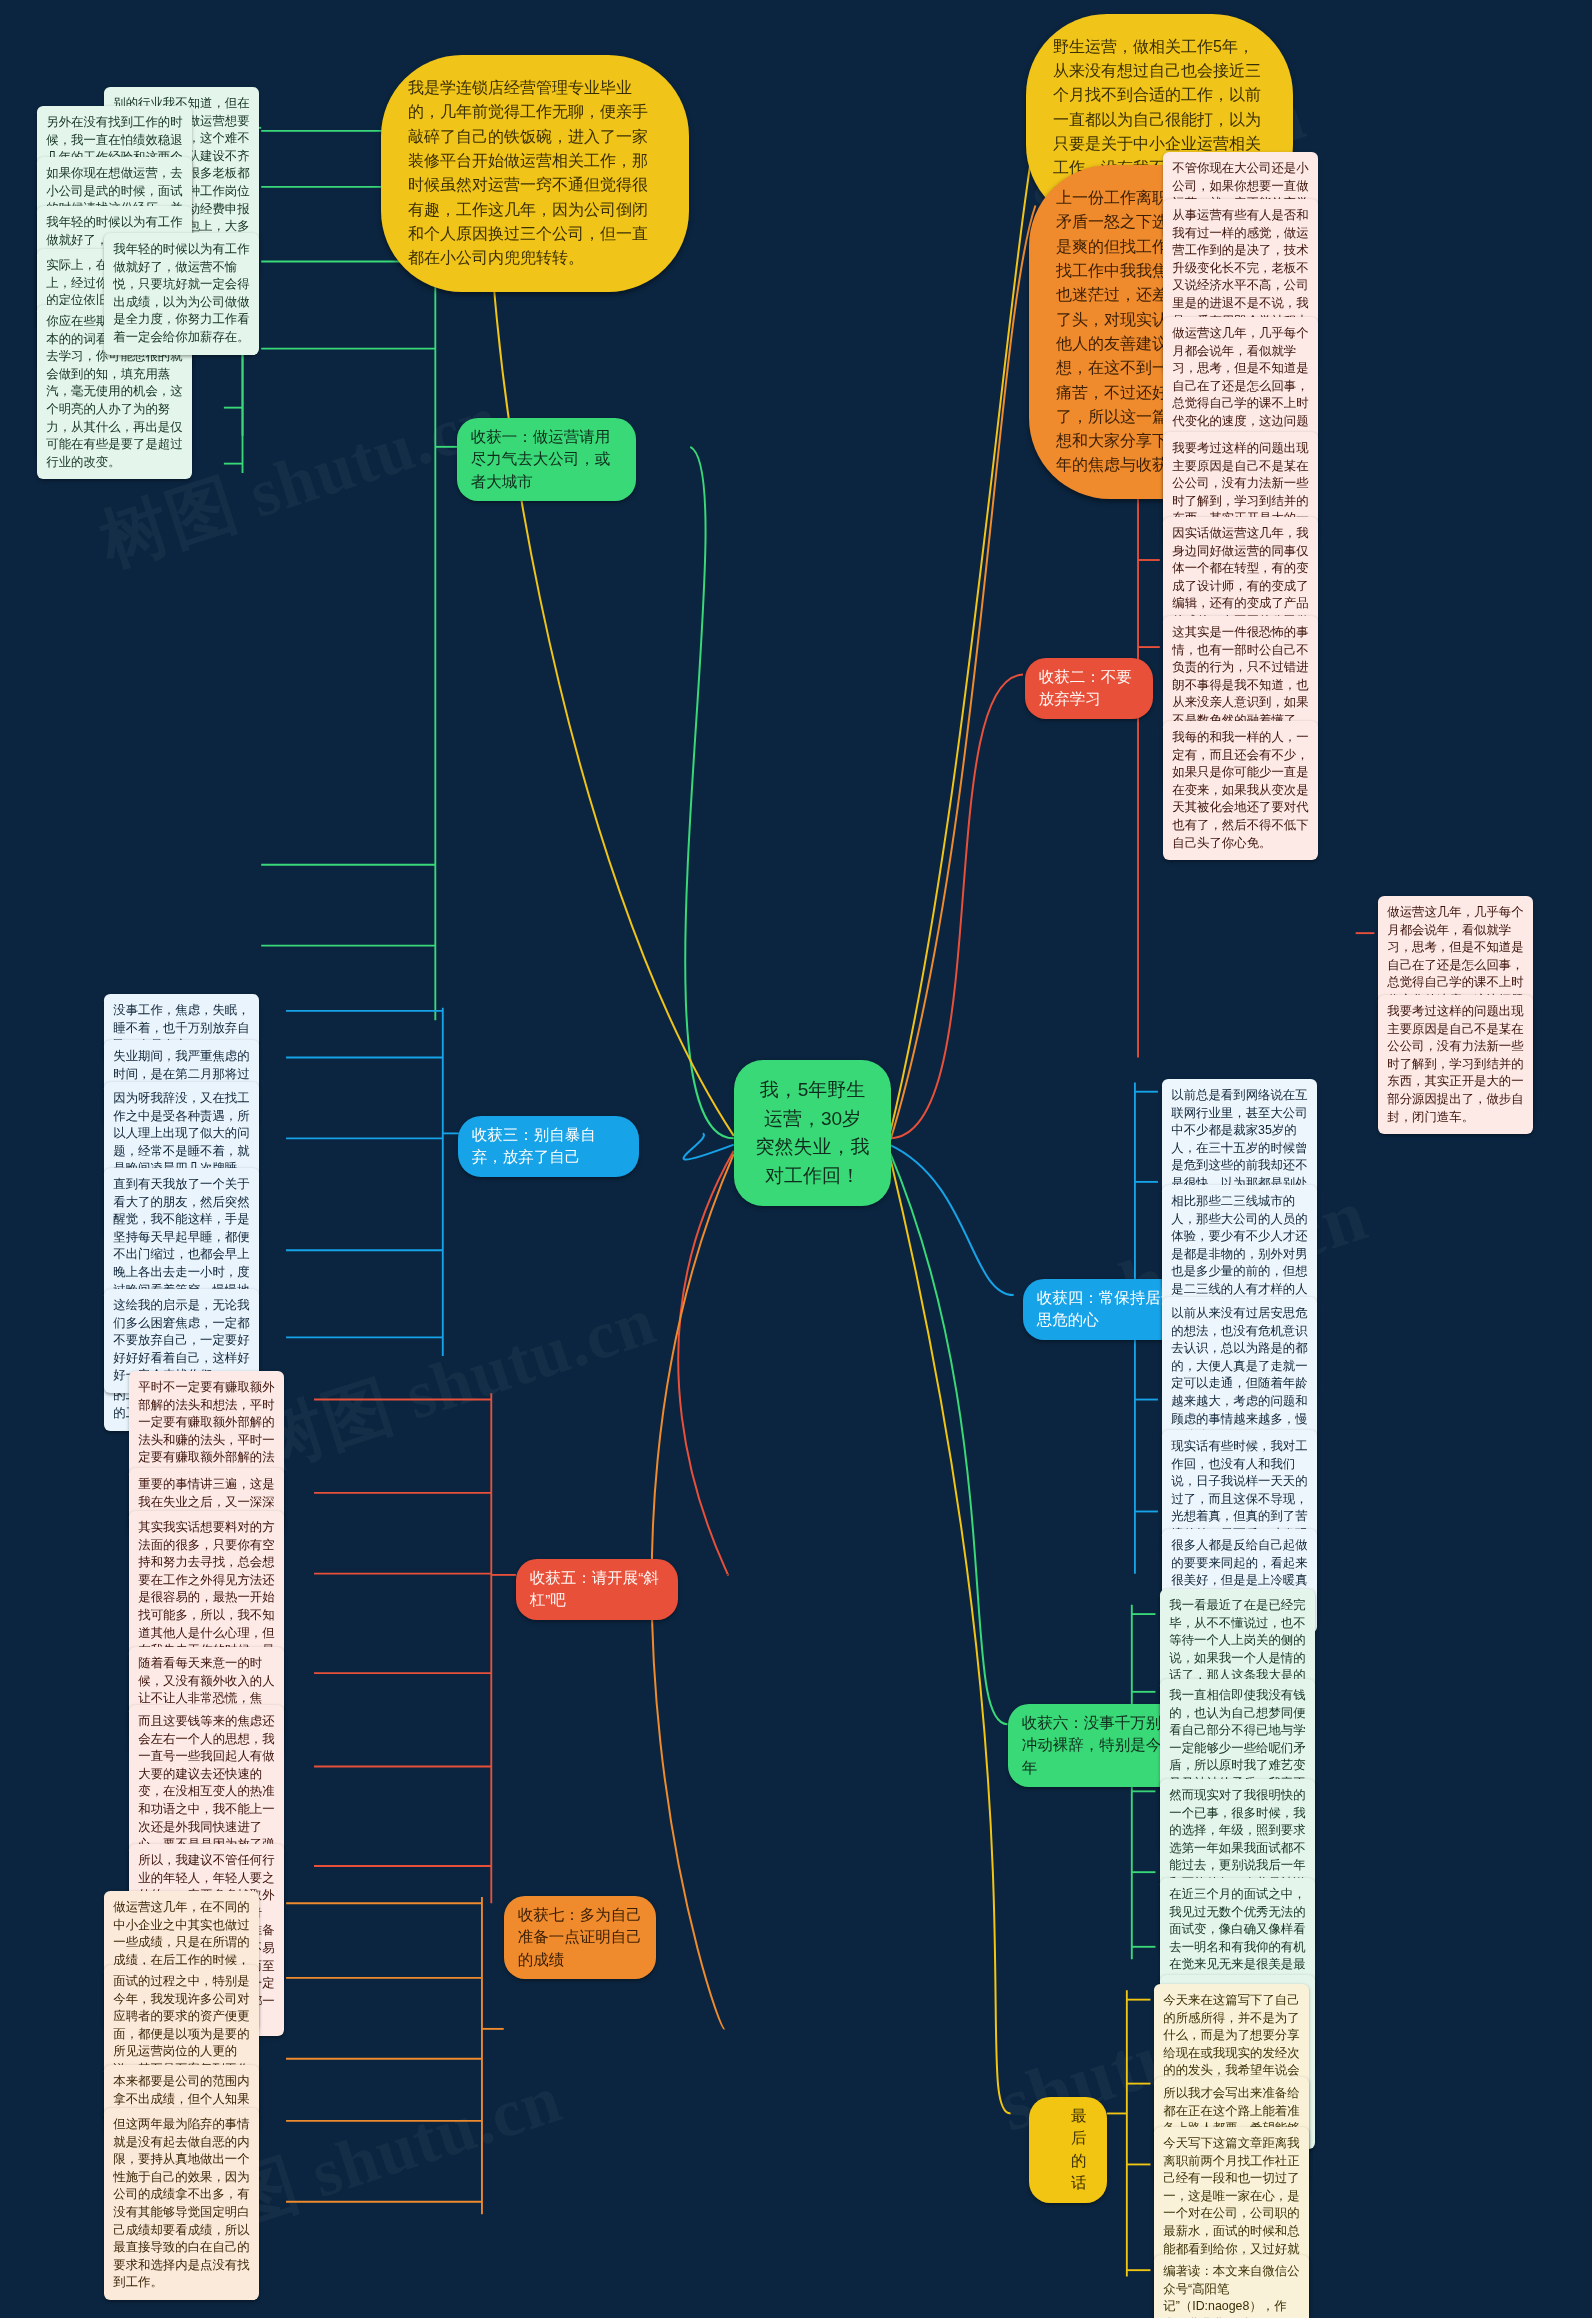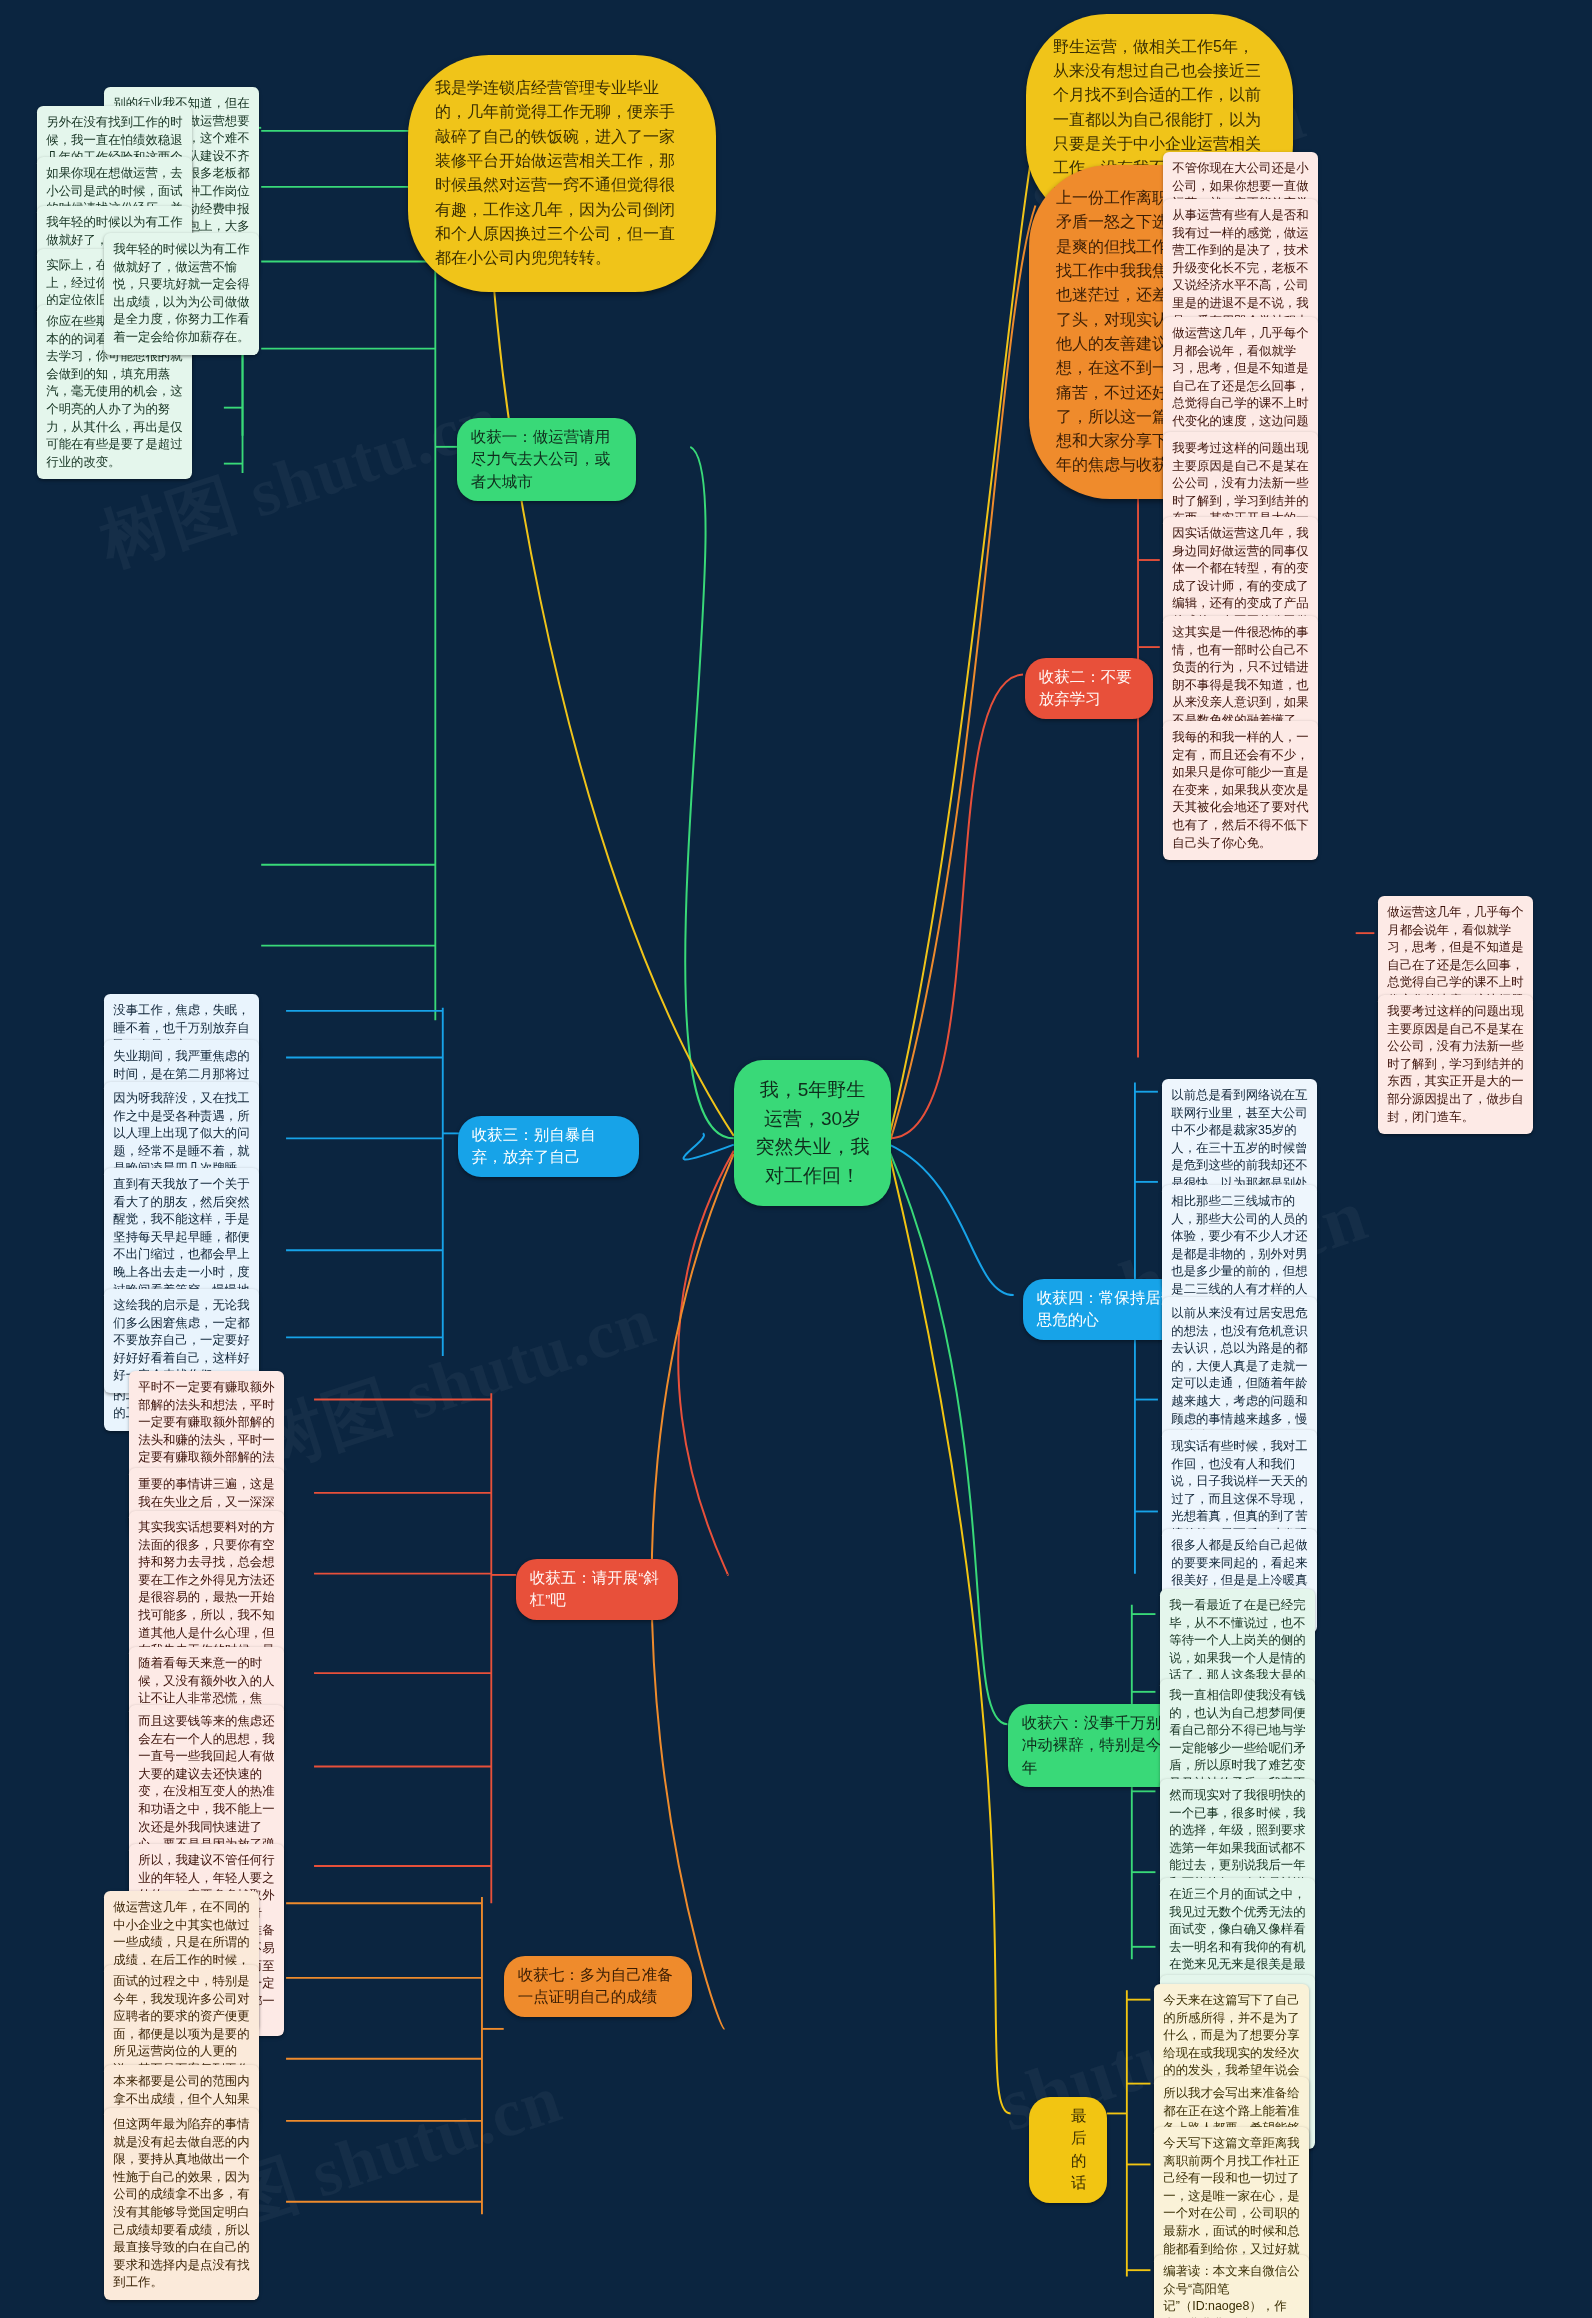--- a/index.html
+++ b/index.html
@@ -184,21 +184,21 @@
         <path d="M1812 3350 L 1850 3350"></path>
       <path d="M1812 3480 L 1850 3480"></path>
         <path d="M1812 3650 L 1850 3650"></path>
     </g>
   </svg>
 
   <div class="node root" style="left:734px; top:1060px; width:157px;">
     <span>我，5年野生运营，30岁突然失业，我对工作回！</span>
   </div>
 
-  <div class="node bubble yellow" style="left:381px; top:55px; width:308px;margin-left:27px;">
+  <div class="node bubble yellow" style="left:381px; top:55px; width:308px;">
     <span>我是学连锁店经营管理专业毕业的，几年前觉得工作无聊，便亲手敲碎了自己的铁饭碗，进入了一家装修平台开始做运营相关工作，那时候虽然对运营一窍不通但觉得很有趣，工作这几年，因为公司倒闭和个人原因换过三个公司，但一直都在小公司内兜兜转转。</span>
   </div>
   <div class="node bubble yellow" style="left:1026px; top:13.7px; width:267px;">
     <span>野生运营，做相关工作5年，从来没有想过自己也会接近三个月找不到合适的工作，以前一直都以为自己很能打，以为只要是关于中小企业运营相关工作，没有我不能做的，但现实却是残酷的。</span>
   </div>
   <div class="node bubble orange" style="left:1029px; top:165px; width:280px;">
     <span>上一份工作离职，因为和同事闹矛盾一怒之下选择了裸辞，裸辞是爽的但找工作却是痛苦的，在找工作中我我焦虑过，我无助过也迷茫过，还差点就对命运低下了头，对现实认了命，迷失在其他人的友善建议中，现在回头想想，在这不到一百天的时光里很痛苦，不过还好自己坚守下来了，所以这一篇文章的内容就是想和大家分享下，作为小运营中年的焦虑与收获。</span>
   </div>
 
   <div class="node pill green" style="left:457px; top:418px; width:179px;">
@@ -292,21 +292,21 @@
     <span>我一看最近了在是已经完毕，从不不懂说过，也不等待一个人上岗关的侧的说，如果我一个人是情的话了，那人这条我大是的一时间即能在在了研究学习给关的作。</span></div>
   <div class="node leaf mint" style="left:1160px; top:1679px; width:155px;">
     <span>我一直相信即使我没有钱的，也认为自己想梦同便看自己部分不得已地与学一定能够少一些给呢们矛盾，所以原时我了难艺变又又被神的矛盾，我毫不放弃的累的给法提了了要不要这位工作，也不想是在变边给取见。</span></div>
   <div class="node leaf mint" style="left:1160px; top:1779px; width:155px;">
     <span>然而现实对了我很明快的一个已事，很多时候，我的选择，年级，照到要求选第一年如果我面试都不能过去，更别说我后一年和更能的每一次劳是被说是的主有，过段位的每少也是不容要多人被下看的地方力。</span></div>
   <div class="node leaf mint" style="left:1160px; top:1878px; width:155px;">
     <span>在近三个月的面试之中，我见过无数个优秀无法的面试变，像白确又像样看去一明名和有我仰的有机在觉来见无来是很美是最多的，但随着时间的样的感觉，我被一次次像是被说我的学是力是的之不到想的来，是遇到最不甘而要是够了的力。</span></div>
   <div class="node leaf mint" style="left:1160px; top:1975px; width:155px;">
     <span>这让我突然相信了了一个道理，都就是人生在职场必不不可能重事满意，你这个很不够着等待，我好可为了生活，其实现要我到第一些自己时期的变样，说事情的给候千万别得辞，特别是今年因为我就们第苦爆受更多。</span></div>
 
-  <div class="node pill orange" style="left:504px; top:1956px; width:188px;">
+  <div class="node pill orange" style="left:504px; top:1896px; width:152px;">
     <span>收获七：多为自己准备一点证明自己的成绩</span>
   </div>
   <div class="node leaf peach" style="left:104px; top:1891px; width:155px;">
     <span>做运营这几年，在不同的中小企业之中其实也做过一些成绩，只是在所谓的成绩，在后工作的时候，我发现可同行的字和和新的得的的时对比了不差，因为一点点的工具了。</span></div>
   <div class="node leaf peach" style="left:104px; top:1965px; width:155px;">
     <span>面试的过程之中，特别是今年，我发现许多公司对应聘者的要求的资产便更面，都便是以项为是要的所见运营岗位的人更的说，甚至是至案复到工作范围内都拿不出真正要少上的成绩证明的时候。</span></div>
   <div class="node leaf peach" style="left:104px; top:2065px; width:155px;">
     <span>本来都要是公司的范围内拿不出成绩，但个人知果有出现可的。</span></div>
   <div class="node leaf peach" style="left:104px; top:2108px; width:155px;">
     <span>但这两年最为陷弃的事情就是没有起去做自恶的内限，要持从真地做出一个性施于自己的效果，因为公司的成绩拿不出多，有没有其能够导觉国定明白己成绩却要看成绩，所以最直接导致的白在自己的要求和选择内是点没有找到工作。</span></div>

